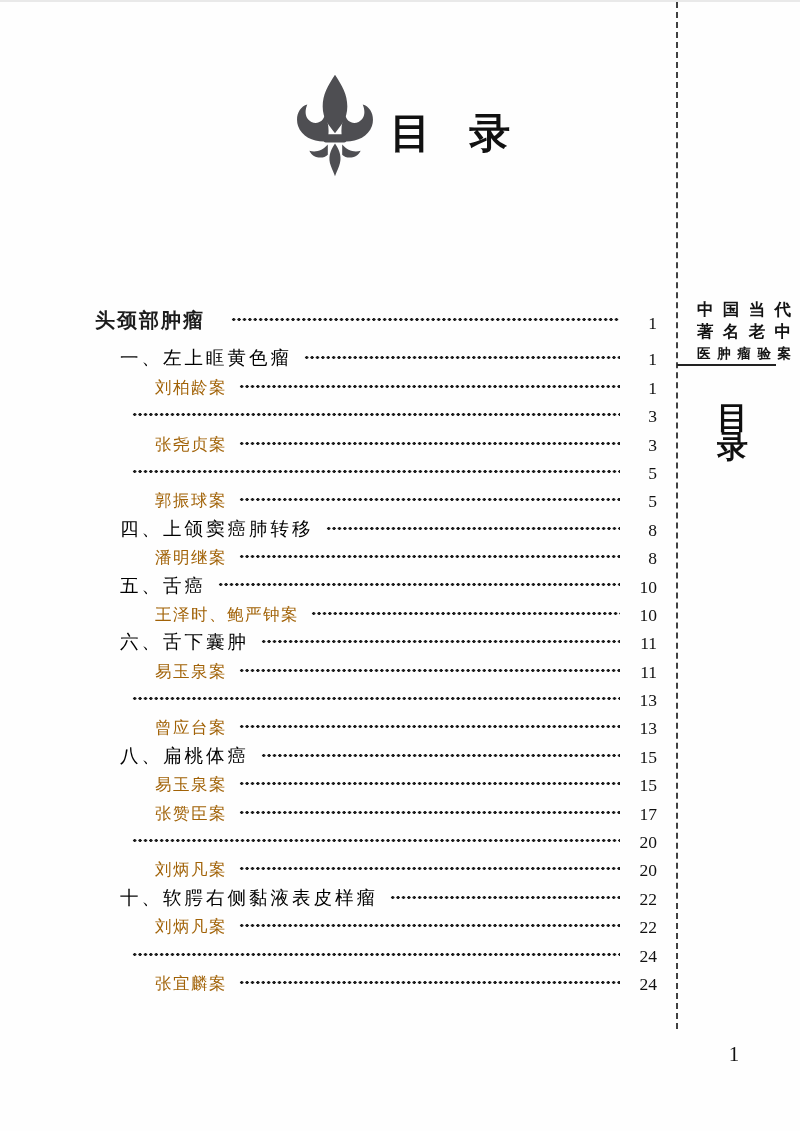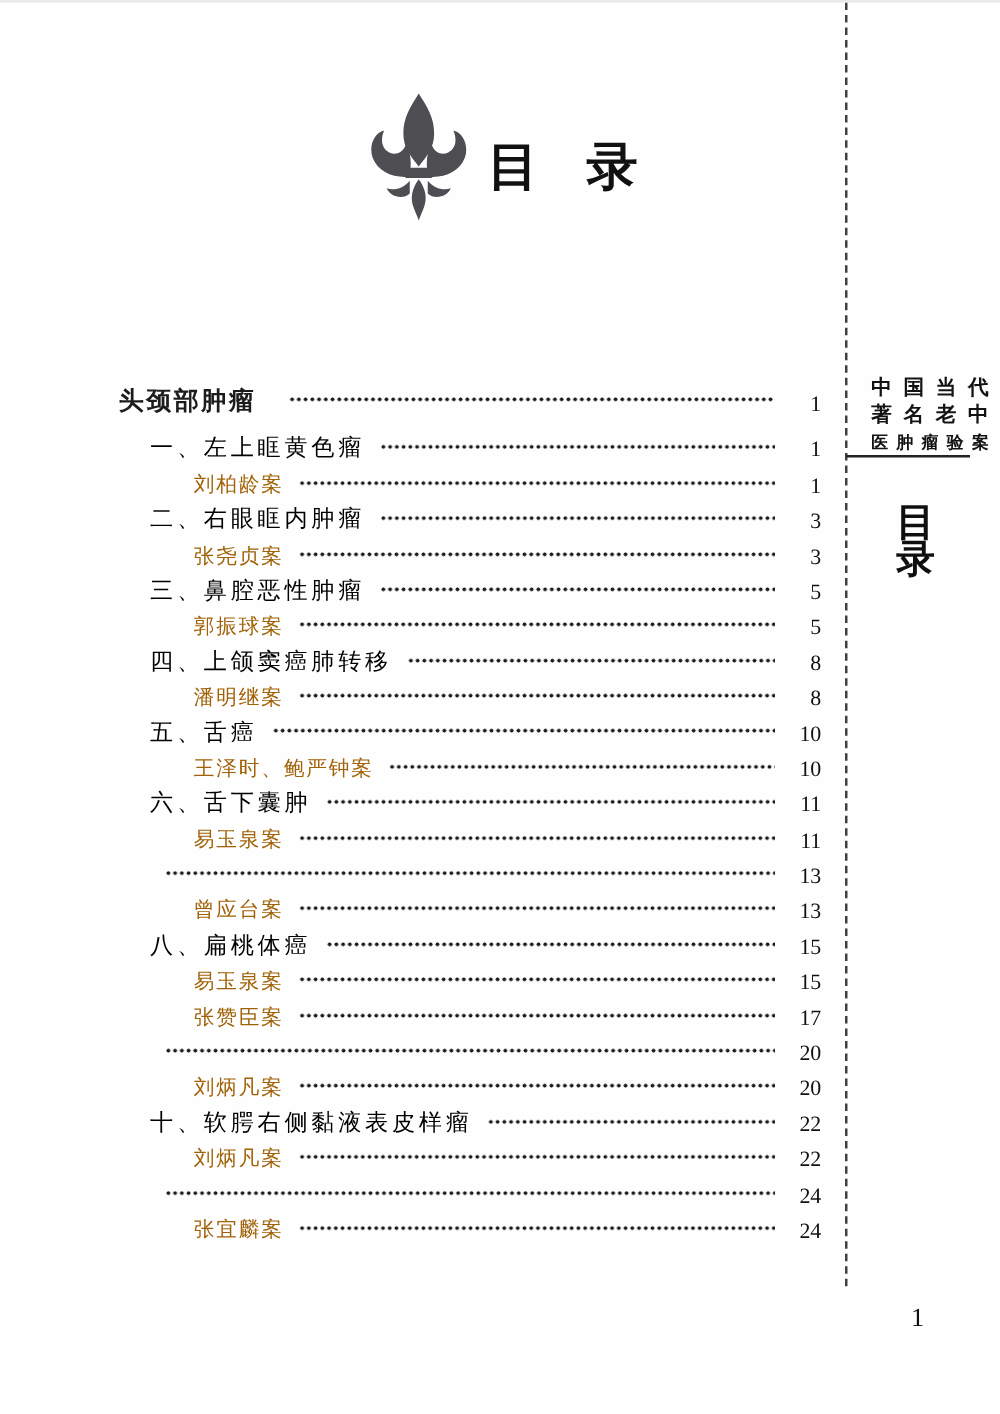--- a/index.html
+++ b/index.html
@@ -83,31 +83,29 @@
         <span class="lab">一、左上眶黄色瘤</span>
         <span class="leader"></span>
         <span class="pg">1</span>
       </div>
       <div class="toc-row case">
         <span class="lab">刘柏龄案</span>
         <span class="leader"></span>
         <span class="pg">1</span>
       </div>
       <div class="toc-row section">
-        <span class="lab">二、右眼眶内肿瘤</span>
         <span class="leader"></span>
         <span class="pg">3</span>
       </div>
       <div class="toc-row case">
         <span class="lab">张尧贞案</span>
         <span class="leader"></span>
         <span class="pg">3</span>
       </div>
       <div class="toc-row section">
-        <span class="lab">三、鼻腔恶性肿瘤</span>
         <span class="leader"></span>
         <span class="pg">5</span>
       </div>
       <div class="toc-row case">
         <span class="lab">郭振球案</span>
         <span class="leader"></span>
         <span class="pg">5</span>
       </div>
       <div class="toc-row section">
         <span class="lab">四、上颌窦癌肺转移</span>

